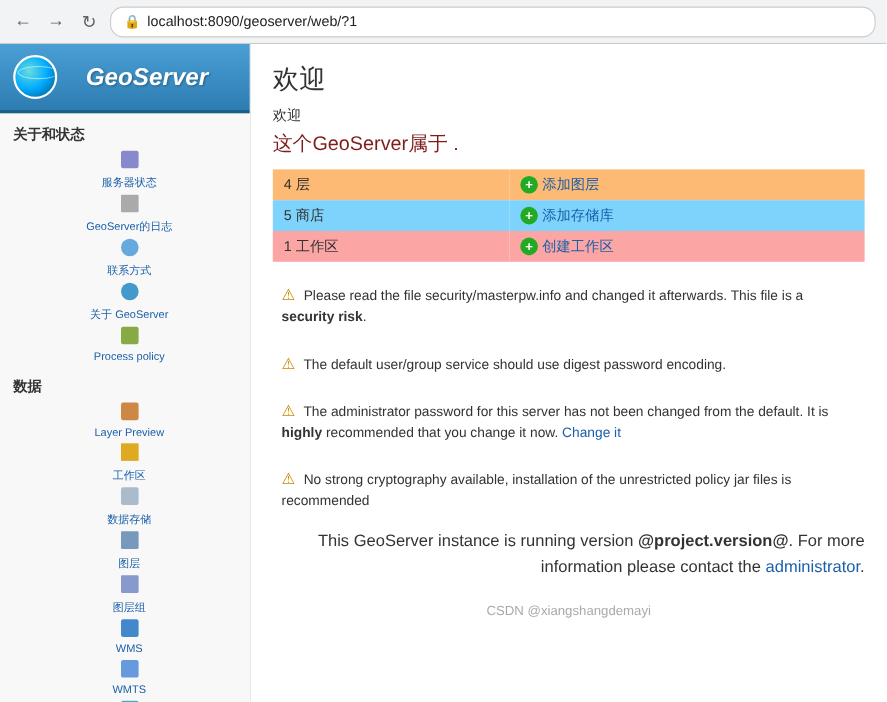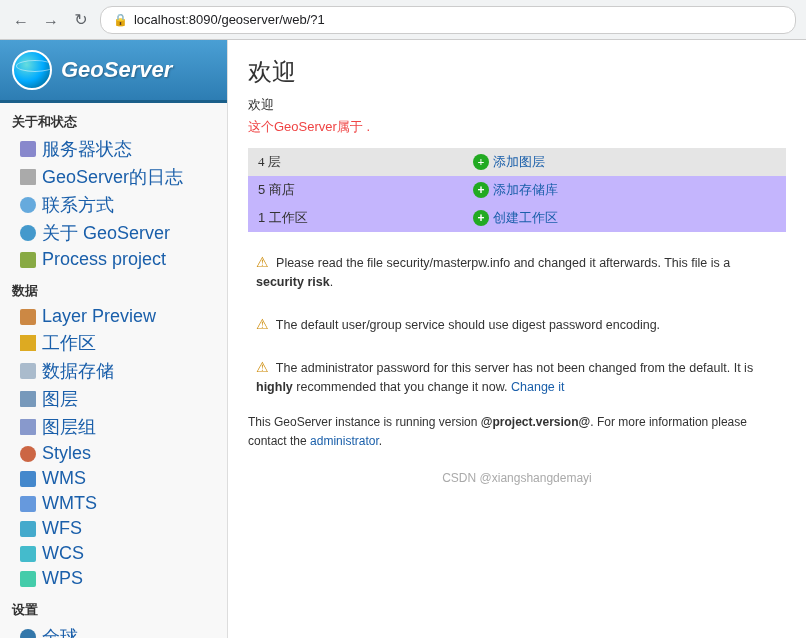--- a/index.html
+++ b/index.html
@@ -53,21 +53,21 @@
       border-right: 1px solid #ddd;
       overflow-y: auto;
       padding-bottom: 10px;
     }
 
     .logo-area {
       background: linear-gradient(to bottom, #4a9fd4, #2d7db3);
       padding: 10px 12px;
       display: flex;
       align-items: center;
-      gap: 9px;
+      gap: 26px;
       border-bottom: 3px solid #1a5f8a;
     }
     .logo-globe {
       width: 40px; height: 40px;
       background: radial-gradient(circle at 35% 35%, #6dd, #0af, #057);
       border-radius: 50%;
       border: 2px solid #fff;
       flex-shrink: 0;
       position: relative;
       overflow: hidden;
@@ -95,22 +95,23 @@
       padding: 10px 12px 4px 12px;
     }
 
     .sidebar-item {
       display: flex;
       align-items: center;
       gap: 6px;
       padding: 2px 12px 2px 20px;
       cursor: pointer;
       color: #1a5faa;
-      font-size: 18px;
+      font-size: 10px;
       text-decoration: none;
+      flex-direction: column;
     }
 
     .sidebar-icon {
       width: 16px; height: 16px;
       flex-shrink: 0;
       display: flex; align-items: center; justify-content: center;
     }
 
     
     .icon-server { background: #8888cc; border-radius: 2px; }
@@ -148,38 +149,38 @@
       margin-bottom: 8px;
     }
 
     .welcome-text {
       font-size: 13px;
       color: #333;
       margin-bottom: 4px;
     }
 
     .belongs-text {
-      font-size: 13px;
-      color: #ef4444;
+      font-size: 18px;
+      color: #7f1d1d;
       margin-bottom: 12px;
     }
 
     
     .stats-table {
       width: 100%;
       border-collapse: collapse;
       margin-bottom: 14px;
     }
     .stats-table tr td {
       padding: 5px 10px;
       border: none;
     }
-    .stats-row-normal { background: #e5e5e5; font-family: Liberation Serif, serif; }
-    .stats-row-highlight { background: #c4b5fd; }
-    .stats-row-light { background: #c4b5fd; }
+    .stats-row-normal { background: #fdba74; }
+    .stats-row-highlight { background: #7dd3fc; }
+    .stats-row-light { background: #fca5a5; }
 
     .stats-count { color: #333; font-size: 13px; }
     .stats-action {
       color: #1a5faa;
       font-size: 13px;
       text-decoration: none;
       display: flex;
       align-items: center;
       gap: 4px;
     }
@@ -201,24 +202,25 @@
       padding: 6px 8px;
       font-size: 12.5px;
       line-height: 1.5;
       color: #333;
     }
     .warning-icon { color: #cc8800; margin-right: 4px; font-size: 14px; }
     .warning-link { color: #1a5faa; }
     .warning-bold { font-weight: bold; }
 
     .footer-text {
-      font-size: 12px;
+      font-size: 15px;
       color: #333;
       margin-top: 10px;
       line-height: 1.6;
+      text-align: right;
     }
     .footer-text a { color: #1a5faa; }
     .footer-text .version { font-weight: bold; }
 
     .csdn-watermark {
       text-align: center;
       font-size: 12px;
       color: #aaa;
       margin-top: 20px;
     }
@@ -256,21 +258,21 @@
     <div class="sidebar-item">
       <div class="sidebar-icon icon-contact"></div>
       <span>联系方式</span>
     </div>
     <div class="sidebar-item">
       <div class="sidebar-icon icon-about"></div>
       <span>关于 GeoServer</span>
     </div>
     <div class="sidebar-item">
       <div class="sidebar-icon icon-process"></div>
-      <span>Process project</span>
+      <span>Process policy</span>
     </div>
 
     <div class="sidebar-section-title">数据</div>
     <div class="sidebar-item">
       <div class="sidebar-icon icon-preview"></div>
       <span>Layer Preview</span>
     </div>
     <div class="sidebar-item">
       <div class="sidebar-icon icon-workarea"></div>
       <span>工作区</span>
@@ -279,24 +281,20 @@
       <div class="sidebar-icon icon-datastorage"></div>
       <span>数据存储</span>
     </div>
     <div class="sidebar-item">
       <div class="sidebar-icon icon-layer"></div>
       <span>图层</span>
     </div>
     <div class="sidebar-item">
       <div class="sidebar-icon icon-layergroup"></div>
       <span>图层组</span>
-    </div>
-    <div class="sidebar-item">
-      <div class="sidebar-icon icon-styles"></div>
-      <span>Styles</span>
     </div>
 
     <div class="sidebar-item">
       <div class="sidebar-icon icon-wms"></div>
       <span>WMS</span>
     </div>
     <div class="sidebar-item">
       <div class="sidebar-icon icon-wmts"></div>
       <span>WMTS</span>
     </div>
@@ -369,20 +367,24 @@
     <div class="warning-box">
       <span class="warning-icon">⚠</span>
       <span>The default user/group service should use digest password encoding.</span>
     </div>
 
     <div class="warning-box">
       <span class="warning-icon">⚠</span>
       <span>The administrator password for this server has not been changed from the default. It is </span><span class="warning-bold">highly</span><span> recommended that you change it now. </span><a class="warning-link">Change it</a>
     </div>
 
+    <div class="warning-box">
+      <span class="warning-icon">⚠</span>
+      <span>No strong cryptography available, installation of the unrestricted policy jar files is recommended</span>
+    </div>
 
     <div class="footer-text">
       <span>This GeoServer instance is running version </span><span class="version">@project.version@</span><span>. For more information please contact the </span><a class="warning-link">administrator</a><span>.</span>
     </div>
 
     <div class="csdn-watermark">CSDN @xiangshangdemayi</div>
   </div>
 
 </div>
 

